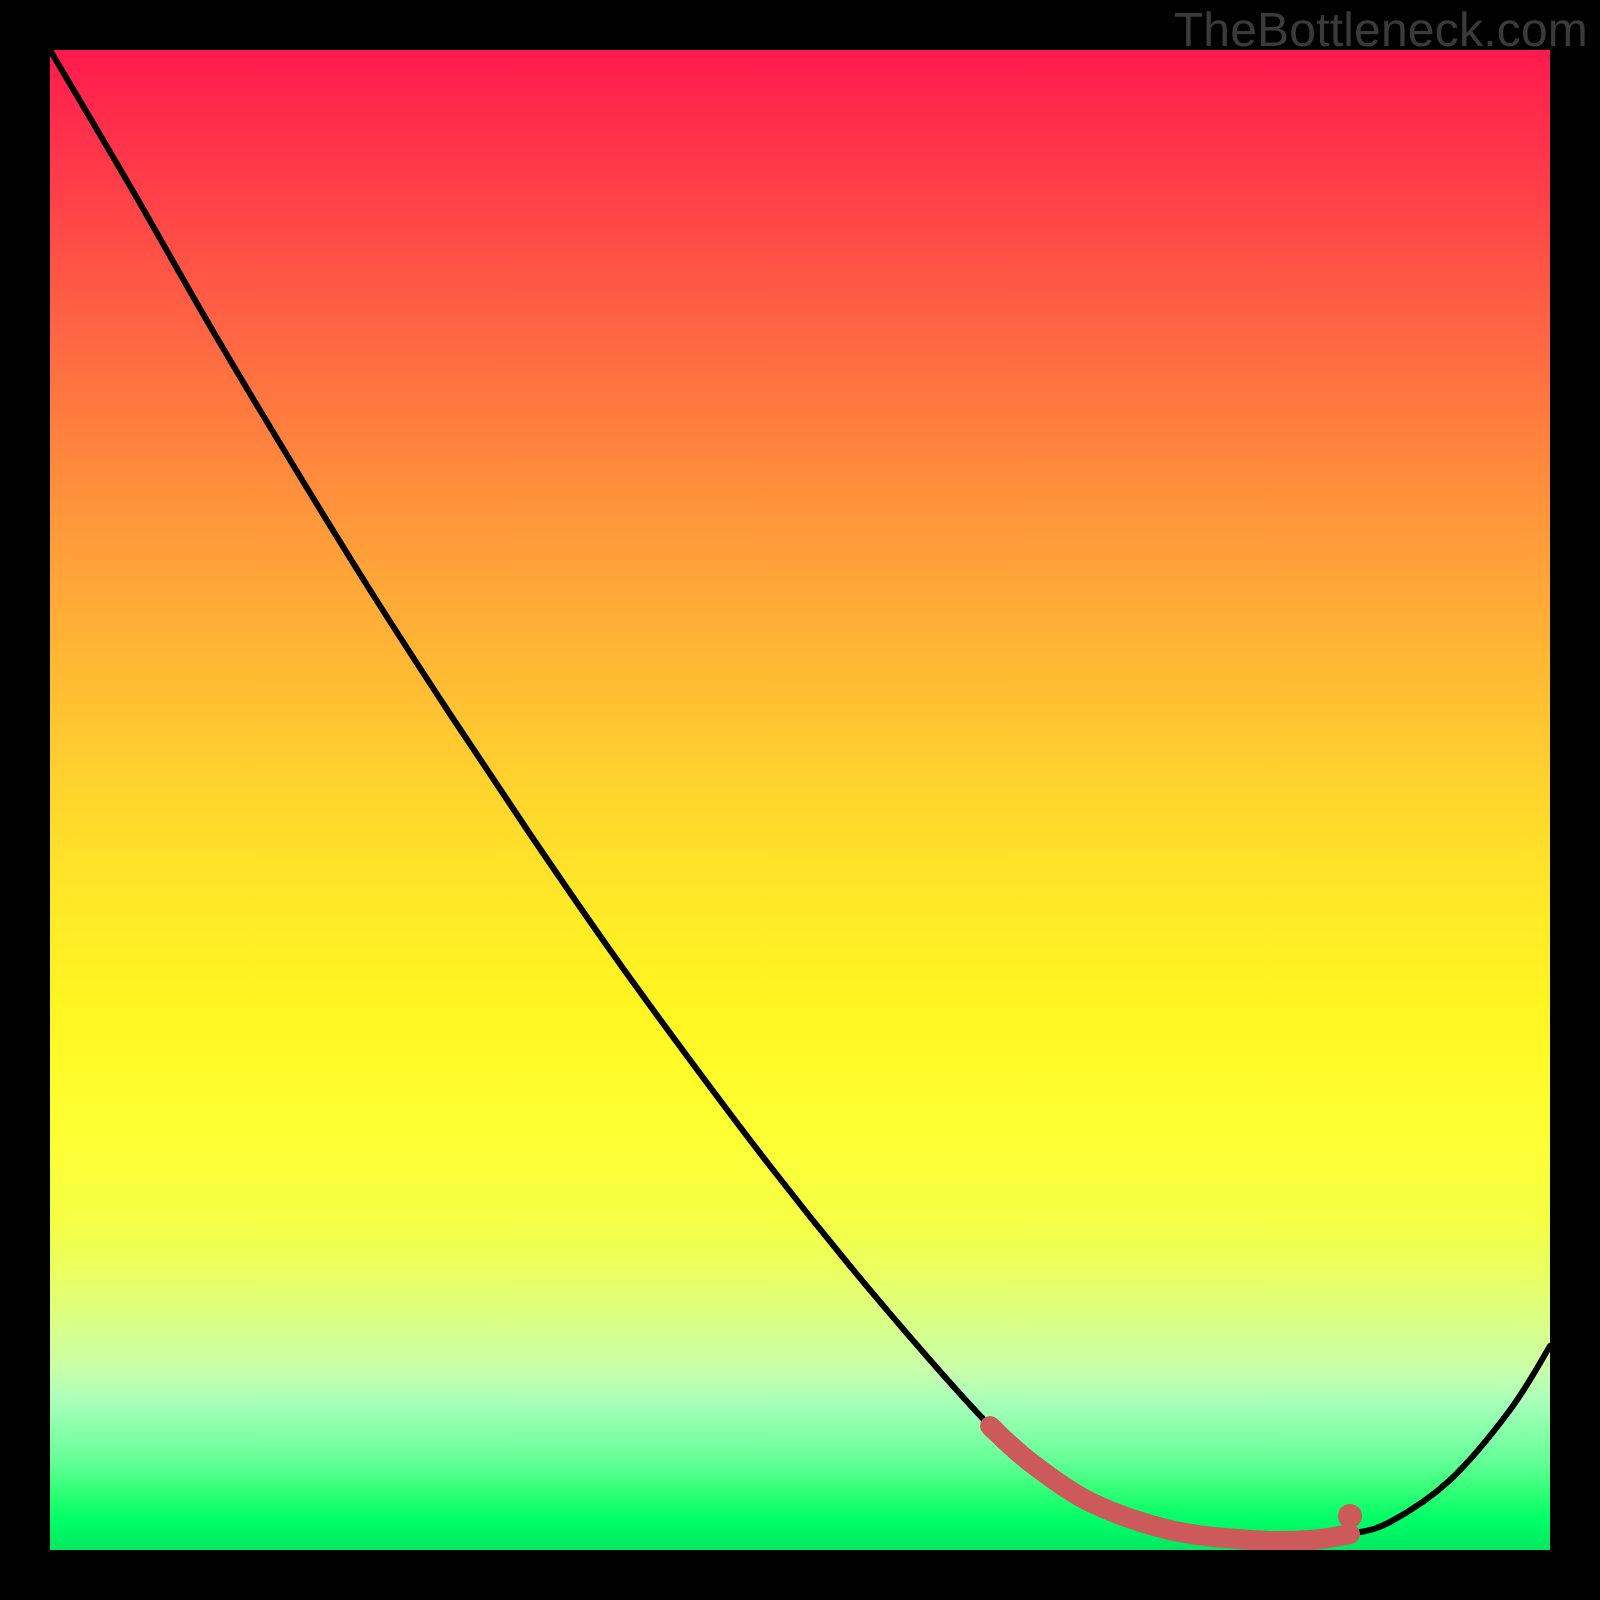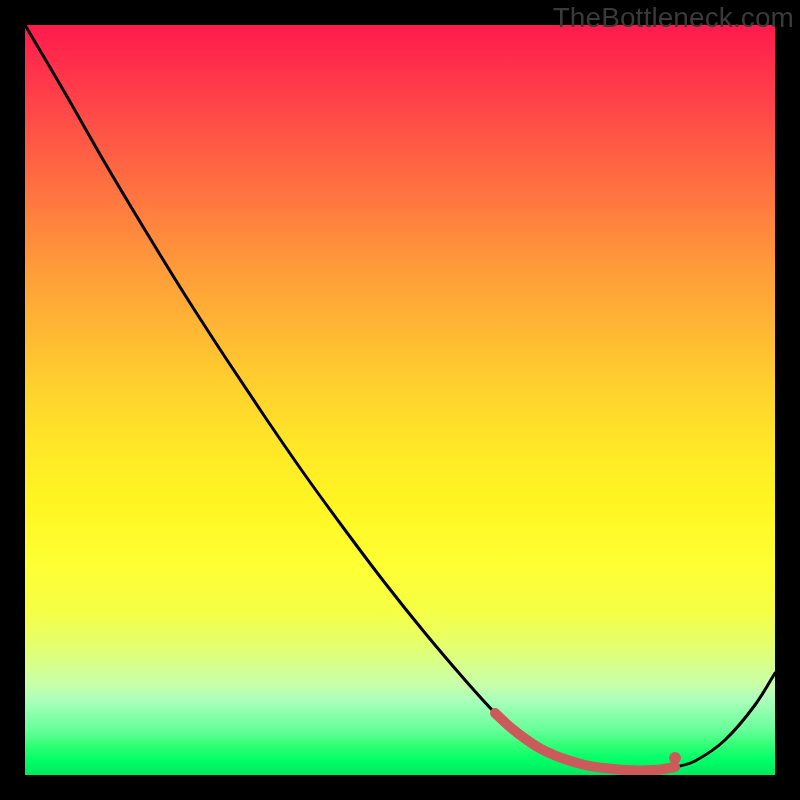--- a/index.html
+++ b/index.html
@@ -37,21 +37,21 @@
       #33ff77 96%,
       #00ff66 98%,
       #00e861 100%
     );
   }
   .watermark {
     position: absolute;
     top: 2px;
     right: 6px;
     color: #3a3a3a;
-    font-size: 28px;
+    font-size: 24px;
     font-weight: 500;
     letter-spacing: 0.1px;
     z-index: 10;
   }
   svg.curve {
     position: absolute;
     inset: 0;
     width: 100%;
     height: 100%;
     z-index: 5;

